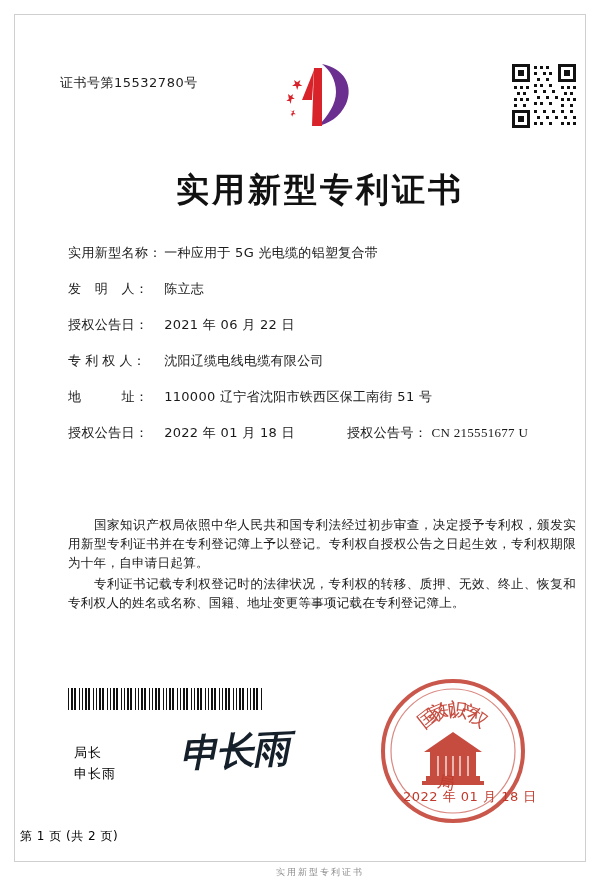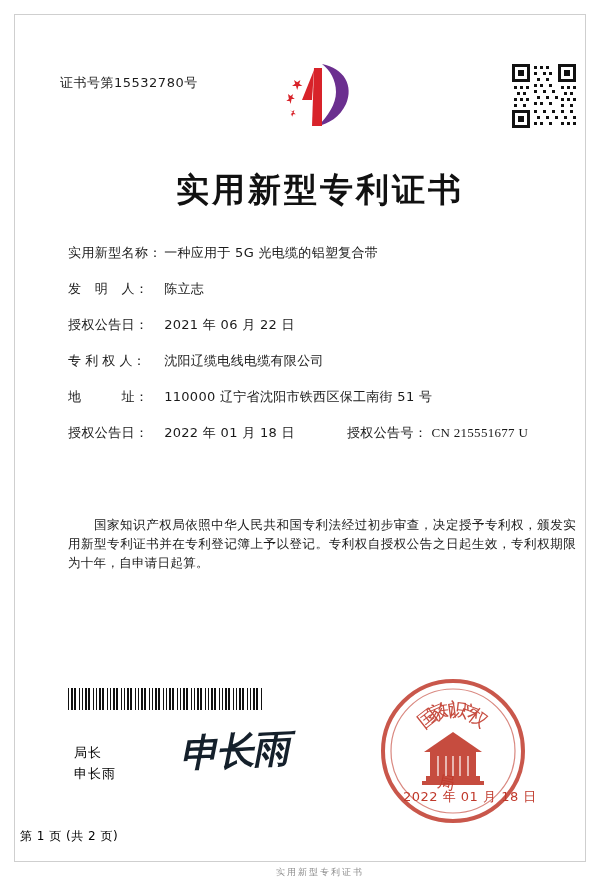--- a/index.html
+++ b/index.html
@@ -297,20 +297,21 @@
       <div class="field-row">
         <span class="f-label">授权公告日：</span>
         <span class="f-value">2022 年 01 月 18 日</span>
         <span class="f-label2">授权公告号：</span>
         <span class="f-value2">CN 215551677 U</span>
       </div>
     </div>
 
     <div class="paras">
       <p class="para">国家知识产权局依照中华人民共和国专利法经过初步审查，决定授予专利权，颁发实用新型专利证书并在专利登记簿上予以登记。专利权自授权公告之日起生效，专利权期限为十年，自申请日起算。</p>
+      <p class="para">专利证书记载专利权登记时的法律状况，专利权的转移、质押、无效、终止、恢复和专利权人的姓名或名称、国籍、地址变更等事项记载在专利登记簿上。</p>
     </div>
 
     <div class="barcode"></div>
 
     <div class="sig-label">
       <div>局长</div>
       <div>申长雨</div>
     </div>
     <div class="sig-hand">申长雨</div>
 

